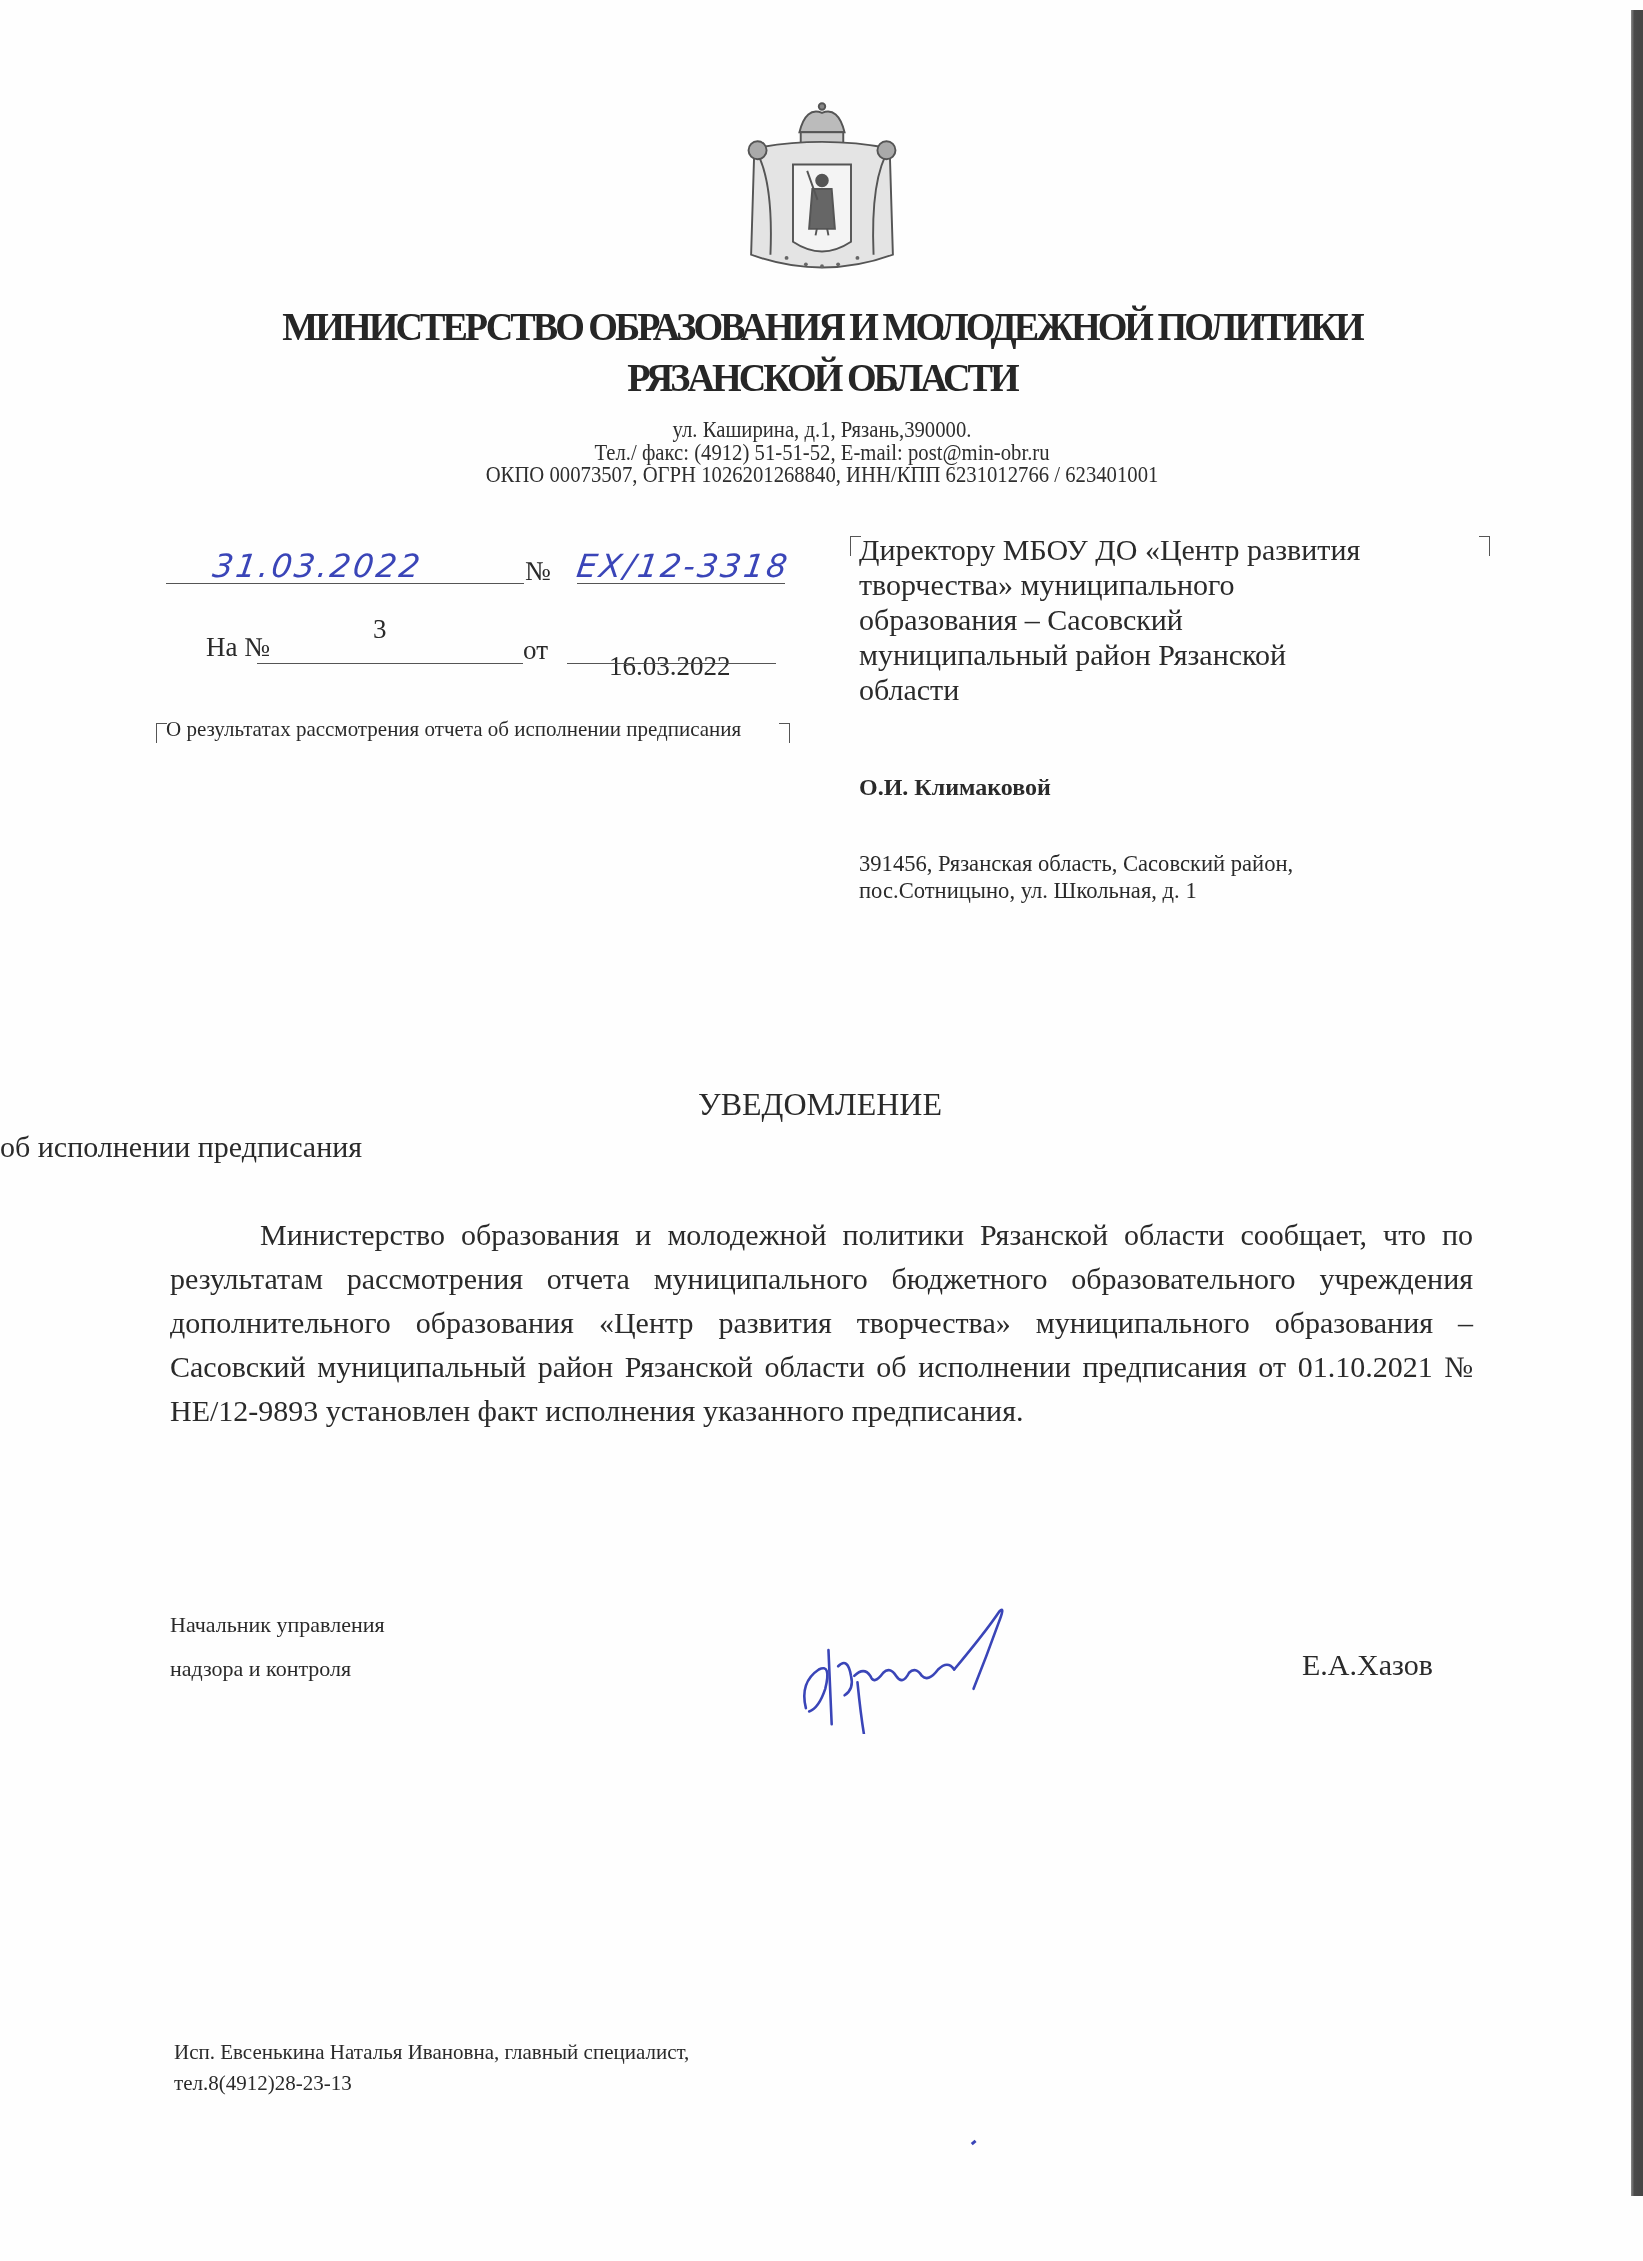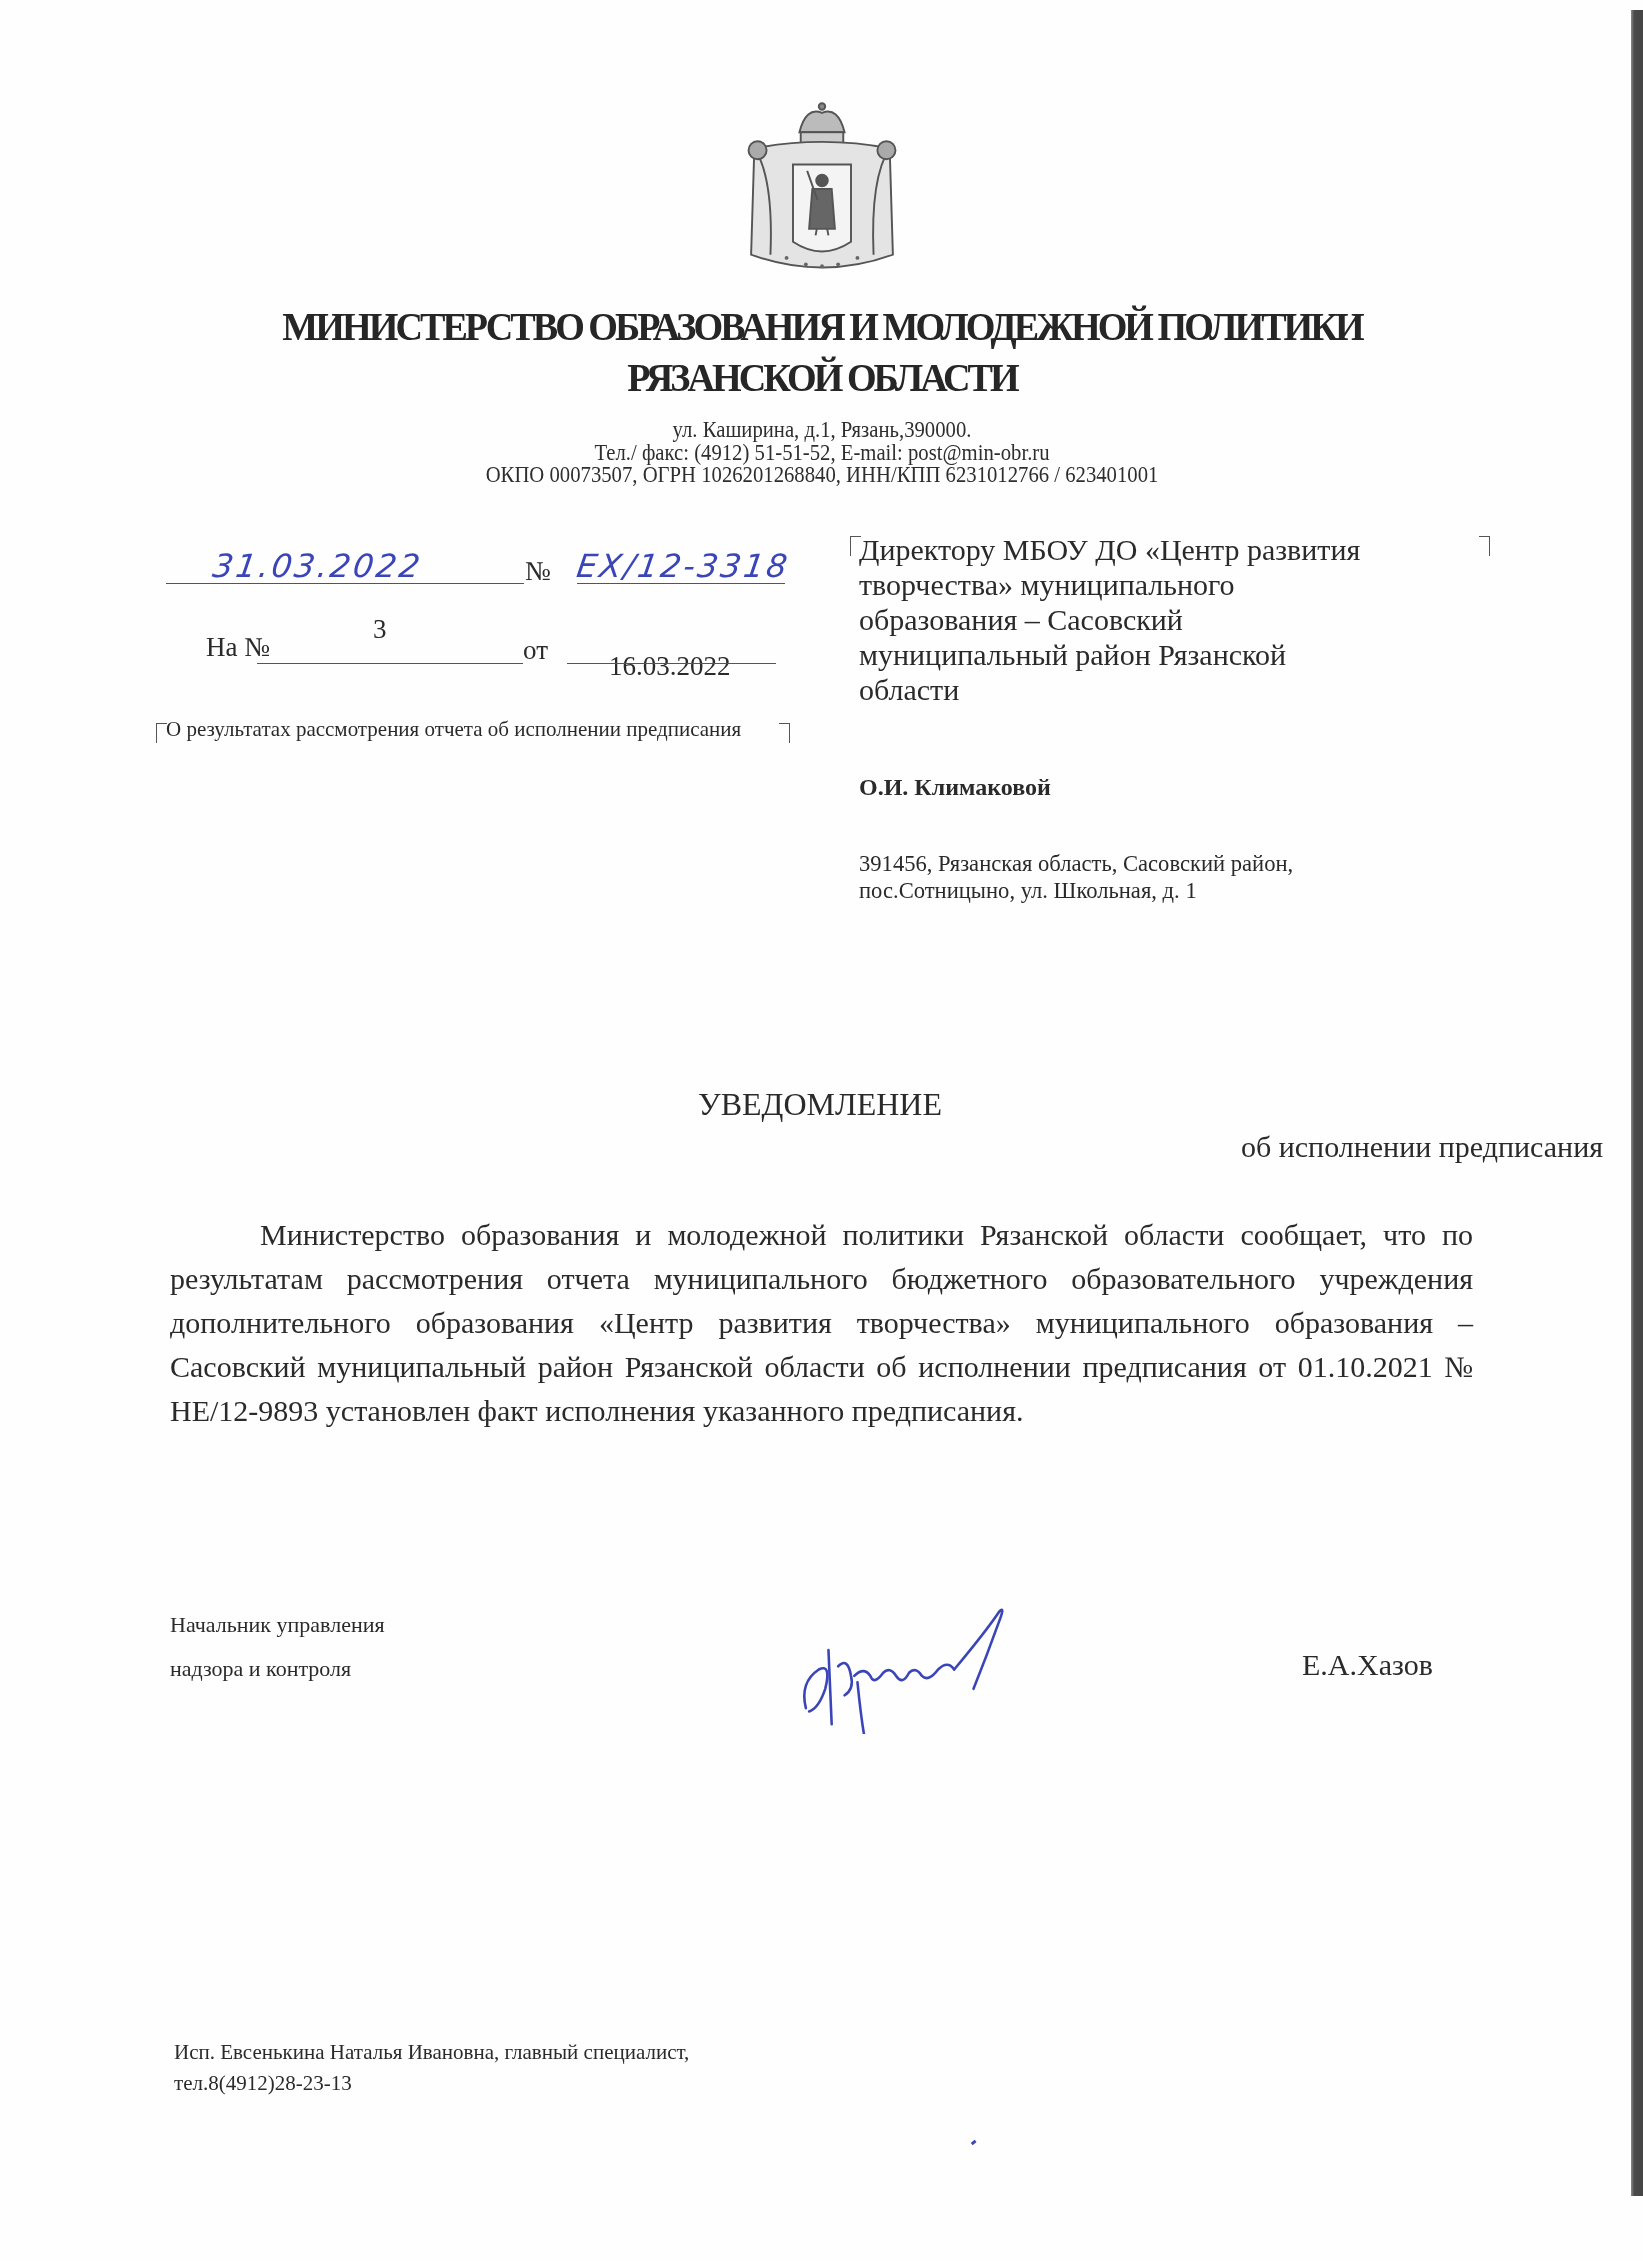--- a/index.html
+++ b/index.html
@@ -45,21 +45,21 @@
     
     .addressee {
       left: 859px; top: 532px; width: 632px; font-size: 30px; line-height: 35px;
     }
     .addr-name { left: 859px; top: 774px; font-size: 24px; font-weight: bold; }
     .addr-post {
       left: 859px; top: 850px; font-size: 22.6px; line-height: 27px;
     }
     
     .notice-title { left: 0; width: 1640px; text-align: center; font-size: 32px; top: 1086px; }
-    .notice-sub { left: 0; width: 1580px; text-align: right; font-size: 30px; top: 1130px; padding-left: 23px; }
+    .notice-sub { left: 0; width: 1580px; text-align: left; font-size: 30px; top: 1130px; }
     
     .body-text {
       left: 170px; top: 1213px; width: 1303px; font-size: 30px; line-height: 44px;
       text-align: justify; text-indent: 90px;
     }
     
     .sig-pos { left: 170px; top: 1603px; font-size: 22px; line-height: 44px; }
     .sig-name { left: 1302px; top: 1648px; font-size: 30px; }
     .signature { left: 793px; top: 1605px; width: 245px; height: 129px; }
     

